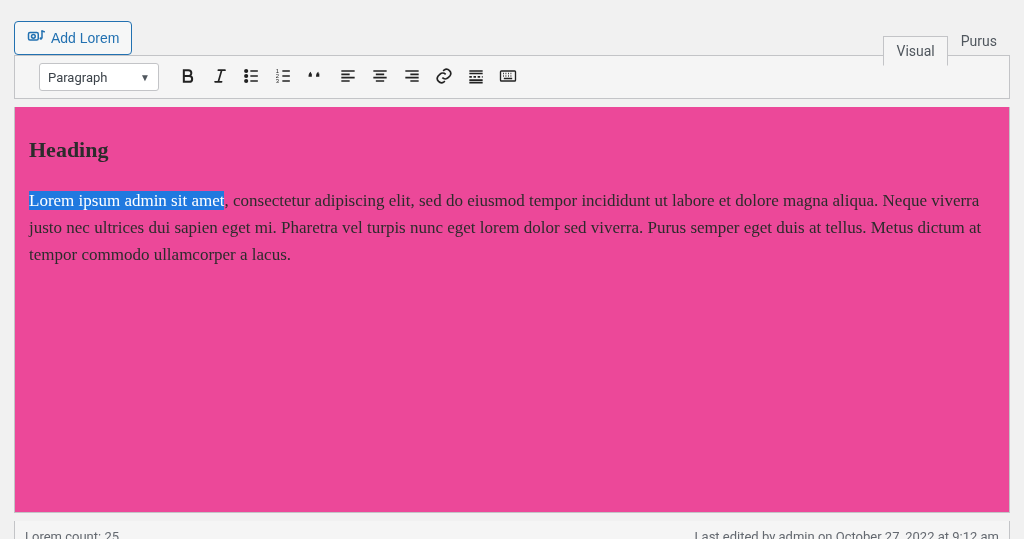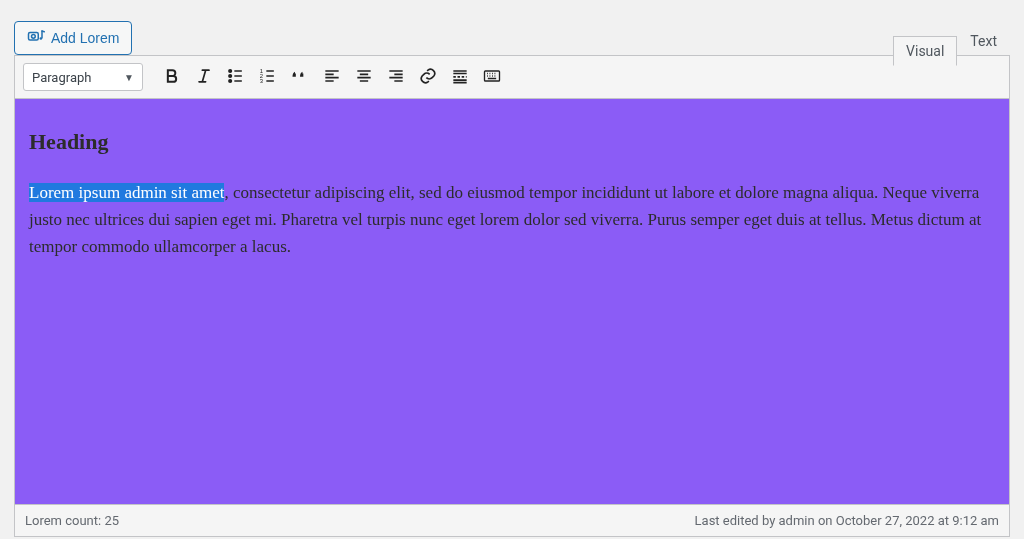--- a/index.html
+++ b/index.html
@@ -21,21 +21,21 @@
   .tab {
     padding: 6px 12px; font-size: 14px; color: #50575e; cursor: pointer;
     border: 1px solid transparent; border-bottom: none;
     background: #f1f1f1;
   }
   .tab.active { background: #f5f5f5; border-color: #c3c4c7; border-bottom: 1px solid #f5f5f5; position: relative; top: 11px; }
 
   
   .toolbar {
     display: flex; align-items: center; gap: 2px;
-    padding: 6px 8px;
+    padding: 6px 24px;
     background: #f5f5f5;
     border: 1px solid #c3c4c7;
     margin: 0 14px;
   }
 
   .format-select {
     display: inline-flex; align-items: center; justify-content: space-between;
     width: 120px; height: 28px; padding: 0 8px;
     font-size: 13px; color: #3c434a; background: #fff;
     border: 1px solid #c3c4c7; border-radius: 3px; cursor: pointer;
@@ -45,21 +45,21 @@
 
   .tbtn {
     width: 30px; height: 30px; display: inline-flex; align-items: center; justify-content: center;
     border: none; background: transparent; cursor: pointer; color: #3c434a;
     border-radius: 2px;
   }
   .tbtn svg { width: 20px; height: 20px; }
 
   
   .content {
-    margin: 0 14px; background: #8b5cf6; border: 1px solid #c3c4c7; border-top: none;
+    margin: 8px 14px; background: #ec4899; border: 1px solid #c3c4c7; border-top: none;
     height: 406px; padding: 30px 14px 14px 14px;
     font-family: Georgia, "Times New Roman", serif; color: #2c2c2c;
   }
   .content-heading { font-size: 22px; font-weight: bold; margin-bottom: 24px; }
   .content-para { font-size: 17px; line-height: 1.6; }
   .sel { background: #2079df; color: #fff; }
 
   
   .status {
     margin: 0 14px; display: flex; justify-content: space-between; align-items: center;
@@ -82,21 +82,21 @@
           <path d="M20 4v9" stroke-linecap="round"></path>
           <circle cx="18.5" cy="14" r="1.8" fill="currentColor" stroke="none"></circle>
           <path d="M20 4l3 1" stroke-linecap="round"></path>
         </svg>
       </span>
       <span>Add Lorem</span>
     </button>
 
     <div class="tabs">
       <div class="tab active">Visual</div>
-      <div class="tab">Text</div>
+      <div class="tab">Purus</div>
     </div>
   </div>
 
   <div class="toolbar">
 
     <div class="format-select">
       <span>Paragraph</span>
       <span class="chevron">▼</span>
     </div>
 

